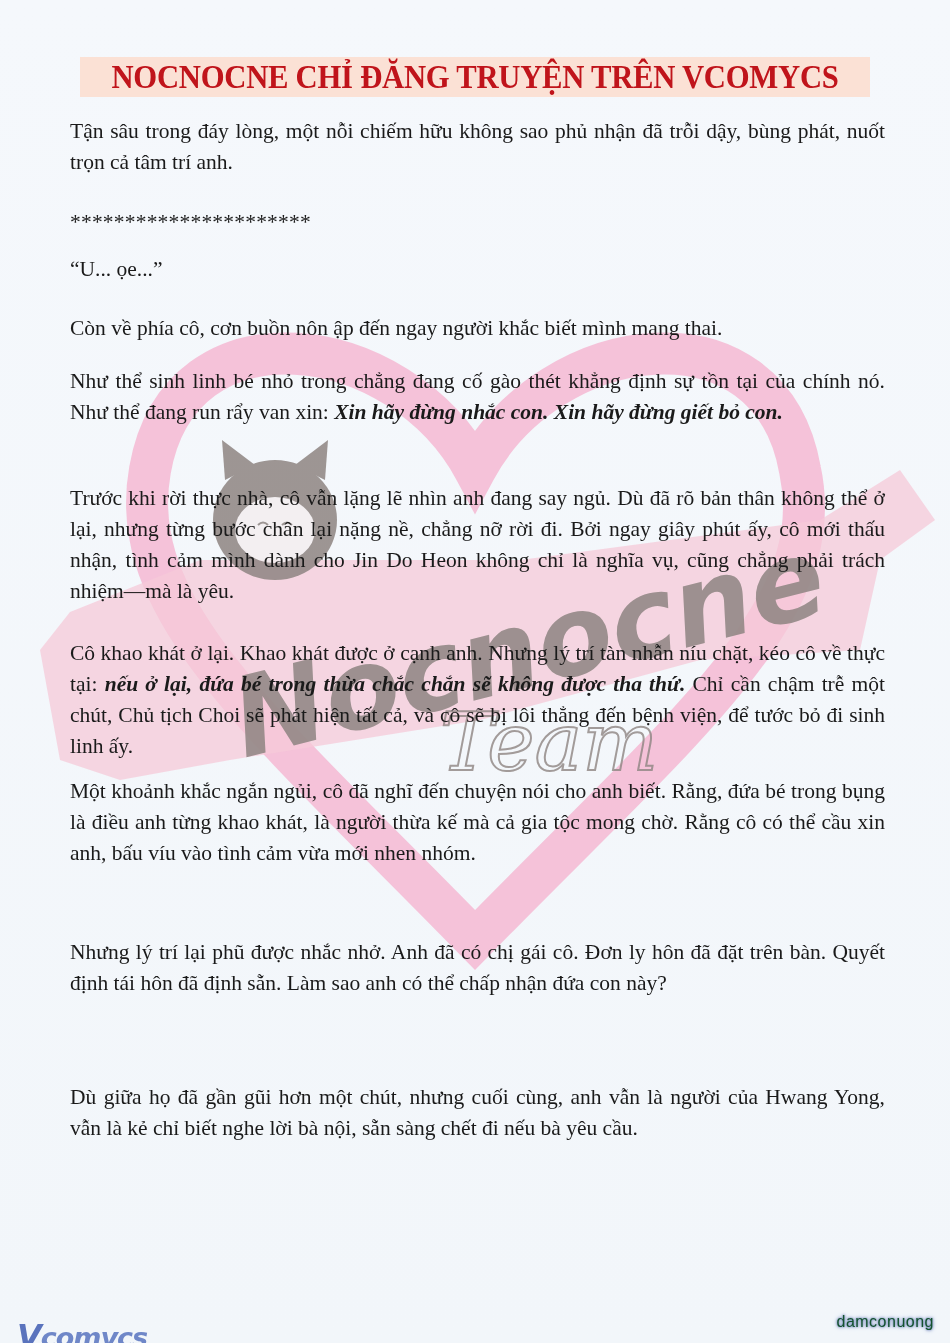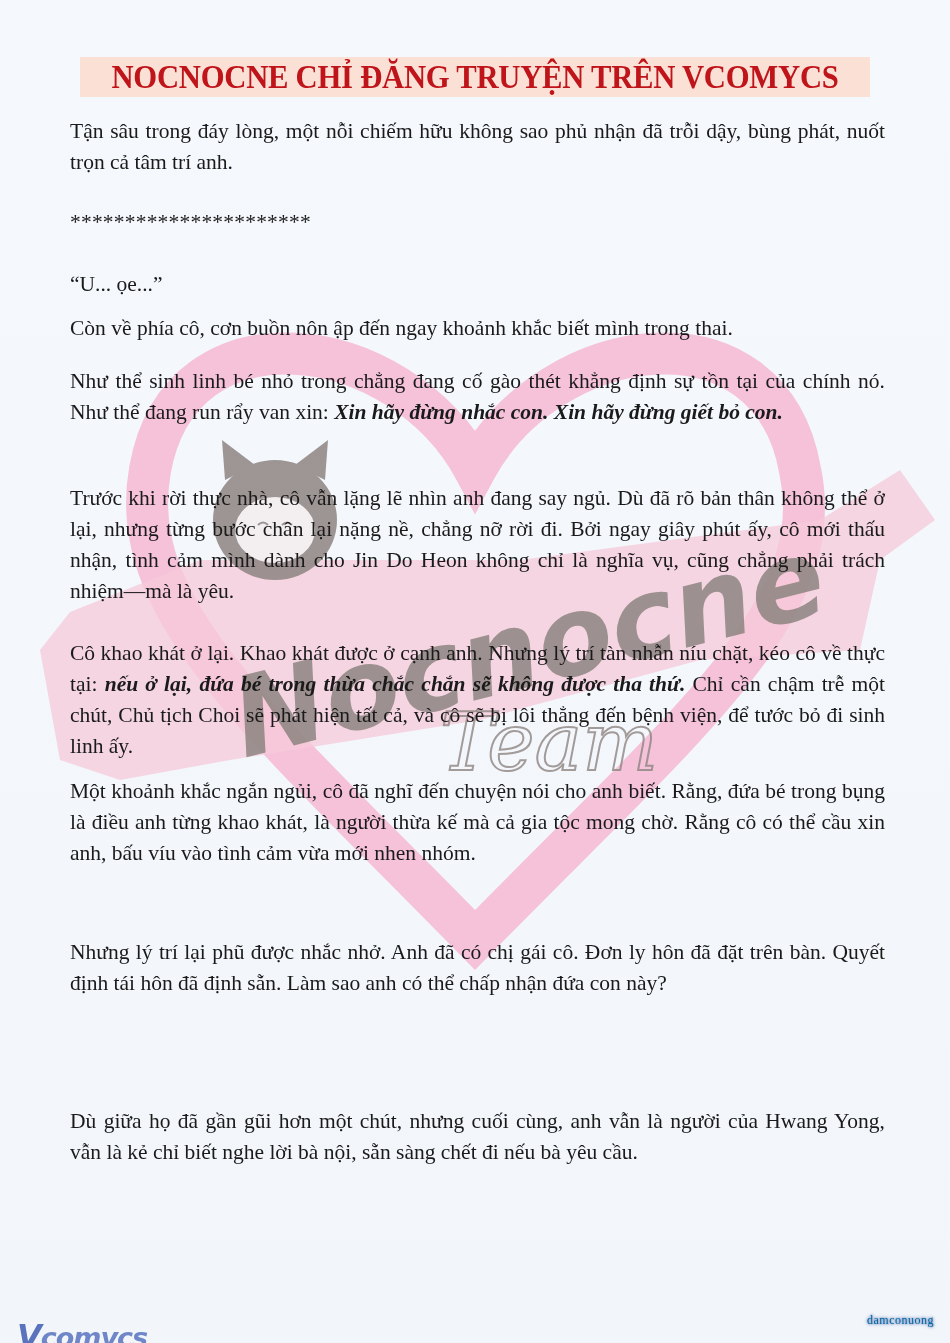--- a/index.html
+++ b/index.html
@@ -31,22 +31,22 @@
   p.para em { font-style: italic; font-weight: bold; }
   .stars { font-size: 14px; letter-spacing: 0.2px; }
   .logo {
     position: absolute; left: 17px; top: 1297px;
     font-family: "DejaVu Sans", sans-serif; font-weight: bold; font-style: italic;
     font-size: 27px; color: #6f87c8; letter-spacing: -1px; margin-top: 20px;
   }
   .logo .v { color: #5a73bd; font-size: 32px; }
   .credit {
     position: absolute; right: 16px; top: 1313px;
-    font-family: Liberation Serif, serif; font-size: 12px;
-    color: #0369a1; letter-spacing: 0.5px;
+    font-family: Liberation Sans, sans-serif; font-size: 16px;
+    color: #14532d; letter-spacing: 0.5px;
     text-shadow: 0 0 2px #7b8fc0, 0 0 3px #7b8fc0, 0 0 5px #a9b6d8;
   }
 </style>
 </head>
 <body>
 
 <div class="page"></div>
 
 <svg class="watermark" viewBox="0 0 950 1343" xmlns="http://www.w3.org/2000/svg">
 
@@ -65,23 +65,23 @@
 
   <text x="225" y="700" transform="rotate(-14 470 650)" font-family="DejaVu Sans, sans-serif" font-weight="bold" font-style="italic" font-size="110" fill="#8e8582" opacity="0.85">Nocnocne</text>
   <text x="440" y="770" font-family="DejaVu Serif, serif" font-style="italic" font-size="80" fill="none" stroke="#8e8582" stroke-width="2" opacity="0.8">Team</text>
 </svg>
 
 <div class="title-wrap"></div>
 <div class="title">NOCNOCNE CHỈ ĐĂNG TRUYỆN TRÊN VCOMYCS</div>
 
 <p class="para" style="top:116px">Tận sâu trong đáy lòng, một nỗi chiếm hữu không sao phủ nhận đã trỗi dậy, bùng phát, nuốt trọn cả tâm trí anh.</p>
 <p class="para stars" style="top:207px">**********************</p>
-<p class="para" style="top:269px">“U... ọe...”</p>
-<p class="para" style="top:313px">Còn về phía cô, cơn buồn nôn ập đến ngay khoảnh khắc biết mình trong thai.</p>
+<p class="para" style="top:254px">“U... ọe...”</p>
+<p class="para" style="top:313px">Còn về phía cô, cơn buồn nôn ập đến ngay người khắc biết mình mang thai.</p>
 <p class="para" style="top:366px"><span>Như thể sinh linh bé nhỏ trong chẳng đang cố gào thét khẳng định sự tồn tại của chính nó. Như thể đang run rẩy van xin: </span><em>Xin hãy đừng nhắc con. Xin hãy đừng giết bỏ con.</em></p>
 <p class="para" style="top:483px">Trước khi rời thực nhà, cô vẫn lặng lẽ nhìn anh đang say ngủ. Dù đã rõ bản thân không thể ở lại, nhưng từng bước chân lại nặng nề, chẳng nỡ rời đi. Bởi ngay giây phút ấy, cô mới thấu nhận, tình cảm mình dành cho Jin Do Heon không chỉ là nghĩa vụ, cũng chẳng phải trách nhiệm—mà là yêu.</p>
 <p class="para" style="top:638px"><span>Cô khao khát ở lại. Khao khát được ở cạnh anh. Nhưng lý trí tàn nhẫn níu chặt, kéo cô về thực tại: </span><em>nếu ở lại, đứa bé trong thừa chắc chắn sẽ không được tha thứ.</em><span> Chỉ cần chậm trễ một chút, Chủ tịch Choi sẽ phát hiện tất cả, và cô sẽ bị lôi thẳng đến bệnh viện, để tước bỏ đi sinh linh ấy.</span></p>
 <p class="para" style="top:776px">Một khoảnh khắc ngắn ngủi, cô đã nghĩ đến chuyện nói cho anh biết. Rằng, đứa bé trong bụng là điều anh từng khao khát, là người thừa kế mà cả gia tộc mong chờ. Rằng cô có thể cầu xin anh, bấu víu vào tình cảm vừa mới nhen nhóm.</p>
 <p class="para" style="top:937px">Nhưng lý trí lại phũ được nhắc nhở. Anh đã có chị gái cô. Đơn ly hôn đã đặt trên bàn. Quyết định tái hôn đã định sẵn. Làm sao anh có thể chấp nhận đứa con này?</p>
-<p class="para" style="top:1106px">Dù giữa họ đã gần gũi hơn một chút, nhưng cuối cùng, anh vẫn là người của Hwang Yong, vẫn là kẻ chỉ biết nghe lời bà nội, sẵn sàng chết đi nếu bà yêu cầu.</p>
+<p class="para" style="top:1082px">Dù giữa họ đã gần gũi hơn một chút, nhưng cuối cùng, anh vẫn là người của Hwang Yong, vẫn là kẻ chỉ biết nghe lời bà nội, sẵn sàng chết đi nếu bà yêu cầu.</p>
 
 <div class="logo"><span class="v">V</span><span>comycs</span></div>
 <div class="credit">damconuong</div>
 
 </body></html>

